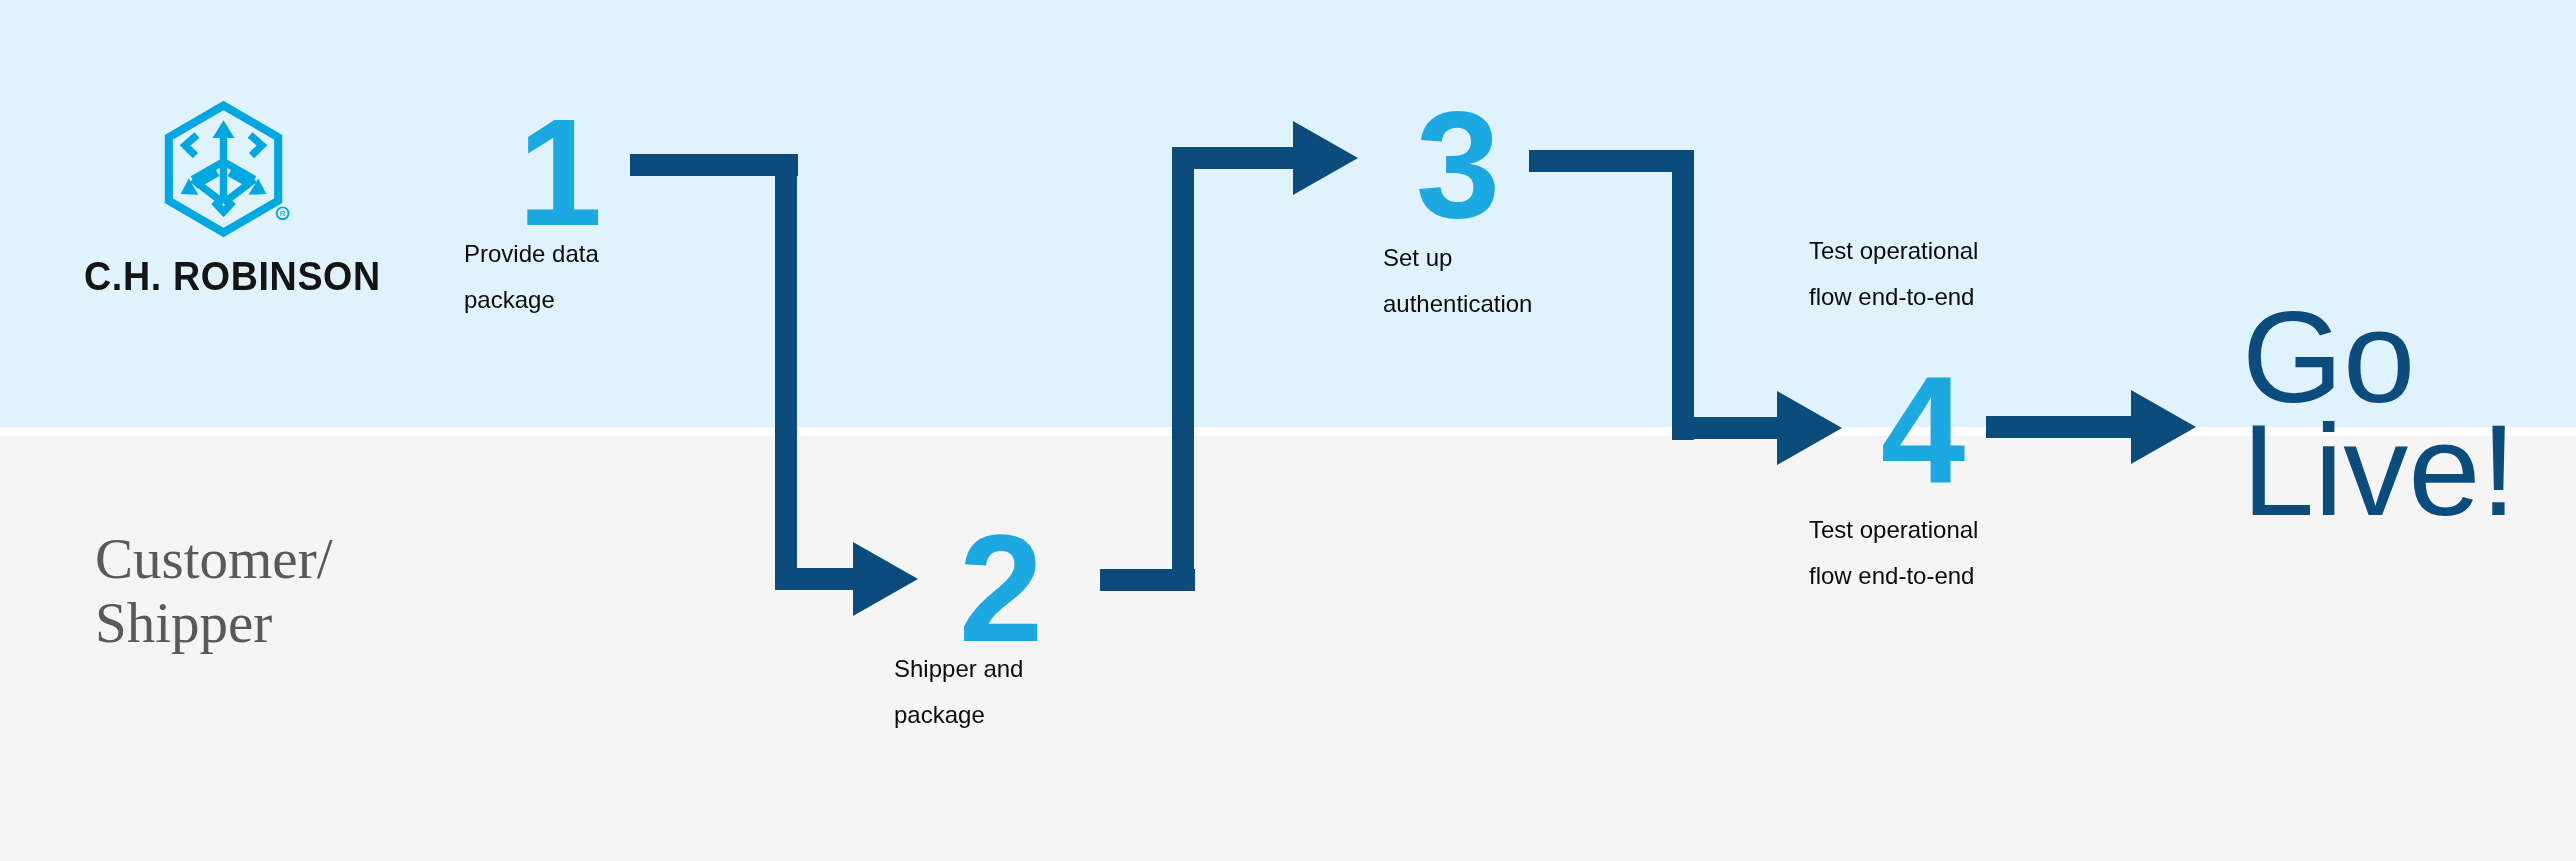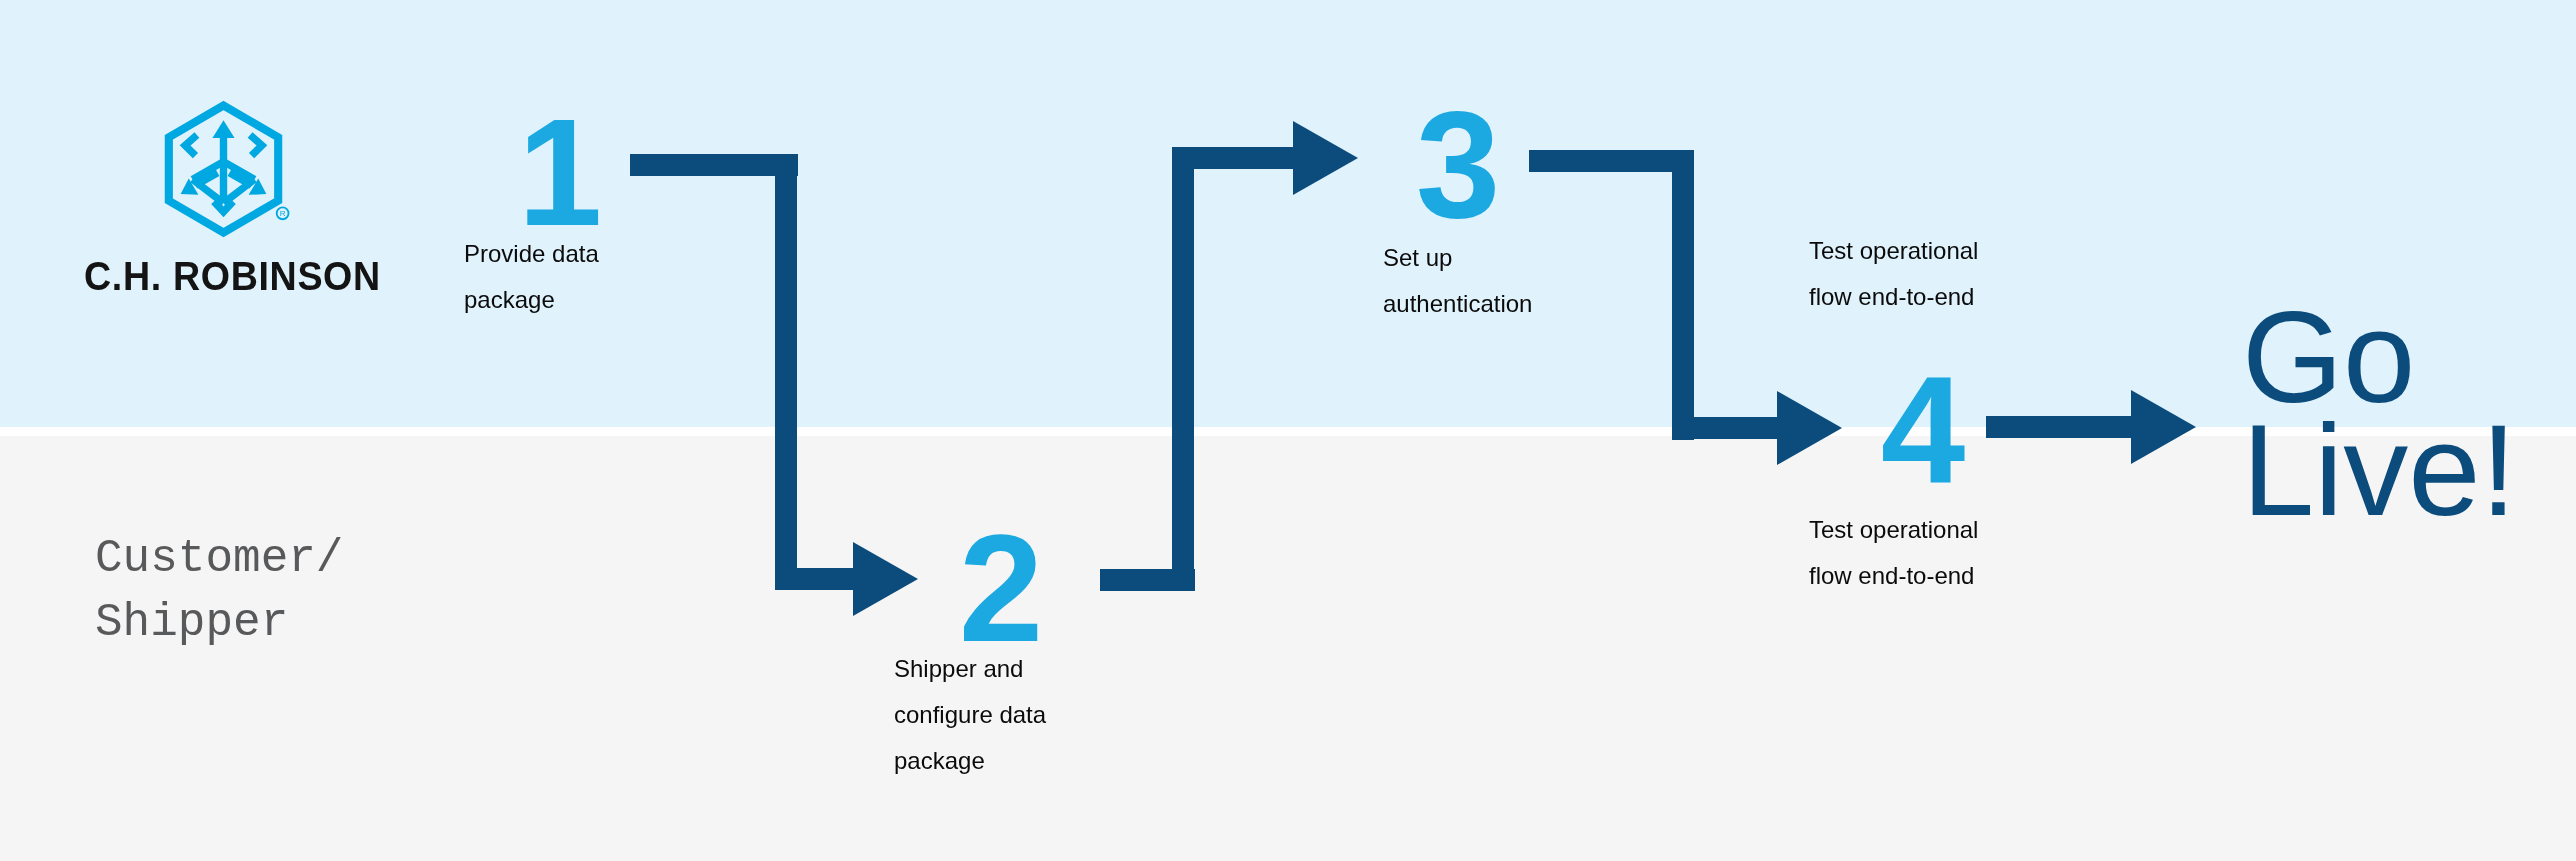--- a/index.html
+++ b/index.html
@@ -12,22 +12,22 @@
   .canvas{position:relative;width:2576px;height:861px;font-family:"Liberation Sans",sans-serif}
   .band{position:absolute;left:0;width:2576px}
   .band-top{top:0;height:427px;background:var(--band-top)}
   .band-divider{top:427px;height:9px;background:var(--divider)}
   .band-bottom{top:436px;height:426px;background:var(--band-bottom)}
 
   .logo-svg{position:absolute;left:157px;top:95px;width:133px;height:148px}
   .brand{position:absolute;left:84px;top:256px;font-size:40px;font-weight:bold;
          letter-spacing:0.7px;color:#141414;white-space:nowrap;line-height:1;
          transform:scaleX(.94);transform-origin:left top}
-  .lane-label{position:absolute;left:95px;top:527px;font-family:Liberation Mono, monospace;
-         font-size:46px;line-height:64px;color:var(--lane-label)}
+  .lane-label{position:absolute;left:95px;top:527px;font-family:Liberation Serif, serif;
+         font-size:57px;line-height:64px;color:var(--lane-label)}
 
   .step-num{position:absolute;font-size:152px;font-weight:bold;line-height:1;
          color:var(--cyan);transform:translateX(-50%);white-space:nowrap}
   .num-1{left:560px;top:96px}
   .num-2{left:1001px;top:512px}
   .num-3{left:1458px;top:88px}
   .num-4{left:1923px;top:353px}
 
   .step-text{position:absolute;font-size:24px;line-height:46px;color:var(--ink)}
   .text-1{left:464px;top:231px}
@@ -99,21 +99,20 @@
   <div class="step-num num-2">2</div>
   <div class="step-num num-3">3</div>
   <div class="step-num num-4">4</div>
 
   <div class="step-text text-1">
     <div>Provide data</div>
     <div>package</div>
   </div>
   <div class="step-text text-2">
     <div>Shipper and</div>
-    <div>configure data</div>
     <div>package</div>
   </div>
   <div class="step-text text-3">
     <div>Set up</div>
     <div>authentication</div>
   </div>
   <div class="step-text text-4a">
     <div>Test operational</div>
     <div>flow end-to-end</div>
   </div>

